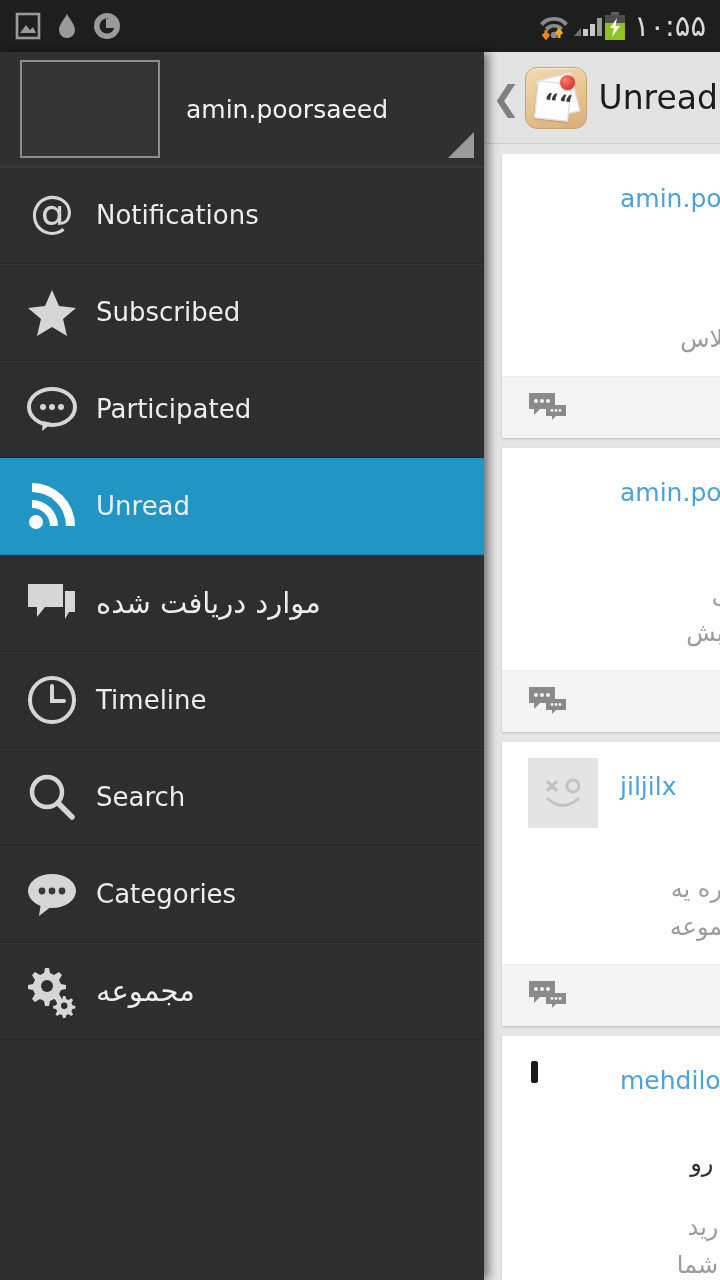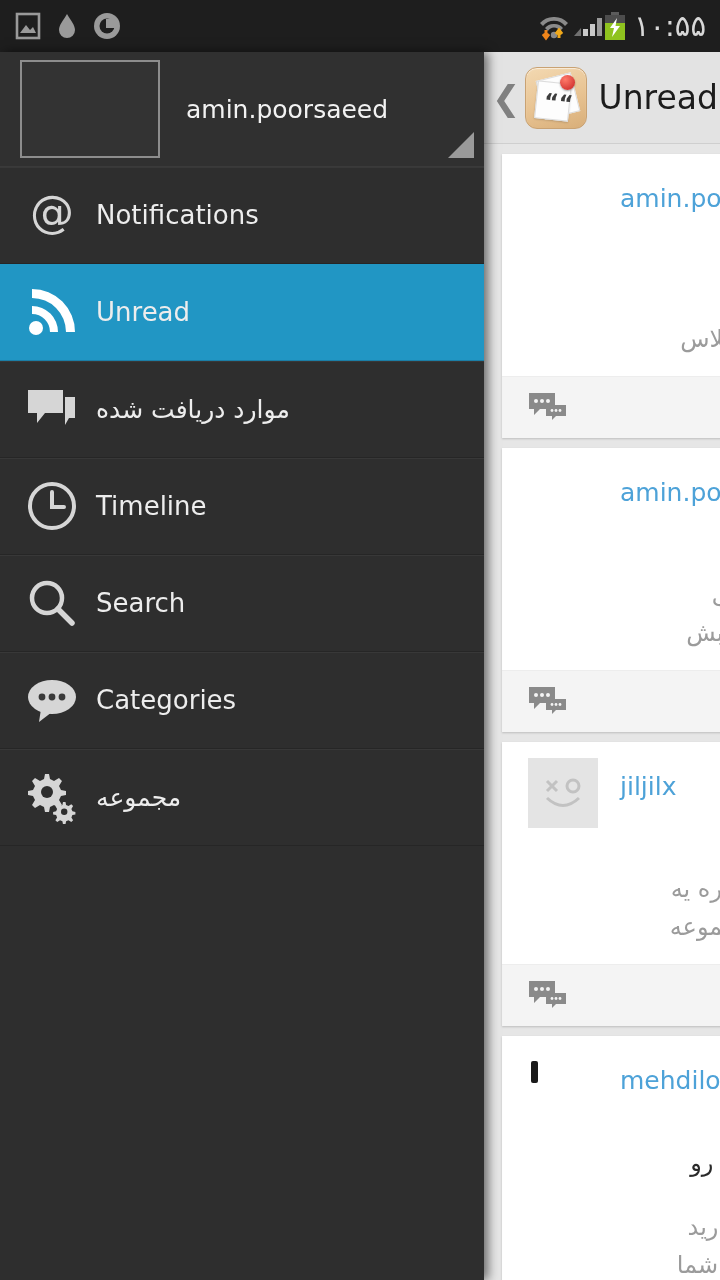--- a/index.html
+++ b/index.html
@@ -56,21 +56,21 @@
     box-shadow: inset 0 1px 0 #383838;
   }
   .nav-item.active { background:#2196c4; box-shadow:none; border-bottom:1px solid #1b7ea6; }
   .nav-icon {
     width:60px; height:60px; display:flex; align-items:center; justify-content:center;
     flex:0 0 60px;
   }
   .nav-label {
     color:#ededed; font-size:26px; margin-left:14px; font-weight:400;text-align:center;
   }
-  .nav-label.rtl { direction:rtl; text-align:right; font-size:25px; }
+  .nav-label.rtl { direction:rtl; text-align:right; font-size:29px; }
 
   
   .content {
     position:absolute; top:52px; left:484px; width:236px; height:1228px;
     background:#e6e6e6; overflow:hidden;
   }
   .content-header {
     height:92px; background:#e3e3e3; display:flex; align-items:center;
     padding-left:4px; border-bottom:1px solid #cfcfcf;
   }
@@ -341,21 +341,41 @@
 
     <div class="nav-item">
       <span class="nav-icon">
         <svg width="50" height="50" viewBox="0 0 50 50">
           <text x="25" y="37" font-size="44" fill="#d6d6d6" text-anchor="middle" font-family="DejaVu Sans">@</text>
         </svg>
       </span>
       <span class="nav-label">Notifications</span>
     </div>
 
-
+    <div class="nav-item">
+      <span class="nav-icon">
+        <svg width="52" height="50" viewBox="0 0 52 50">
+          <path d="M26 3 L33 19 L50 21 L37 32 L41 49 L26 40 L11 49 L15 32 L2 21 L19 19 Z" fill="#d6d6d6"></path>
+        </svg>
+      </span>
+      <span class="nav-label">Subscribed</span>
+    </div>
+
+    <div class="nav-item">
+      <span class="nav-icon">
+        <svg width="52" height="48" viewBox="0 0 52 48">
+          <ellipse cx="26" cy="22" rx="23" ry="18" fill="none" stroke="#d6d6d6" stroke-width="4"></ellipse>
+          <path d="M17 36 L16 46 L26 38 Z" fill="#d6d6d6"></path>
+          <circle cx="17" cy="22" r="3" fill="#d6d6d6"></circle>
+          <circle cx="26" cy="22" r="3" fill="#d6d6d6"></circle>
+          <circle cx="35" cy="22" r="3" fill="#d6d6d6"></circle>
+        </svg>
+      </span>
+      <span class="nav-label">Participated</span>
+    </div>
 
     <div class="nav-item active">
       <span class="nav-icon">
         <svg width="54" height="50" viewBox="0 0 54 50">
           <circle cx="11" cy="41" r="7" fill="#ffffff"></circle>
           <path d="M7 27 A18 18 0 0 1 25 45 L33 45 A26 26 0 0 0 7 19 Z" fill="#ffffff"></path>
           <path d="M7 11 A34 34 0 0 1 41 45 L50 45 A43 43 0 0 0 7 2 Z" fill="#ffffff"></path>
         </svg>
       </span>
       <span class="nav-label">Unread</span>

